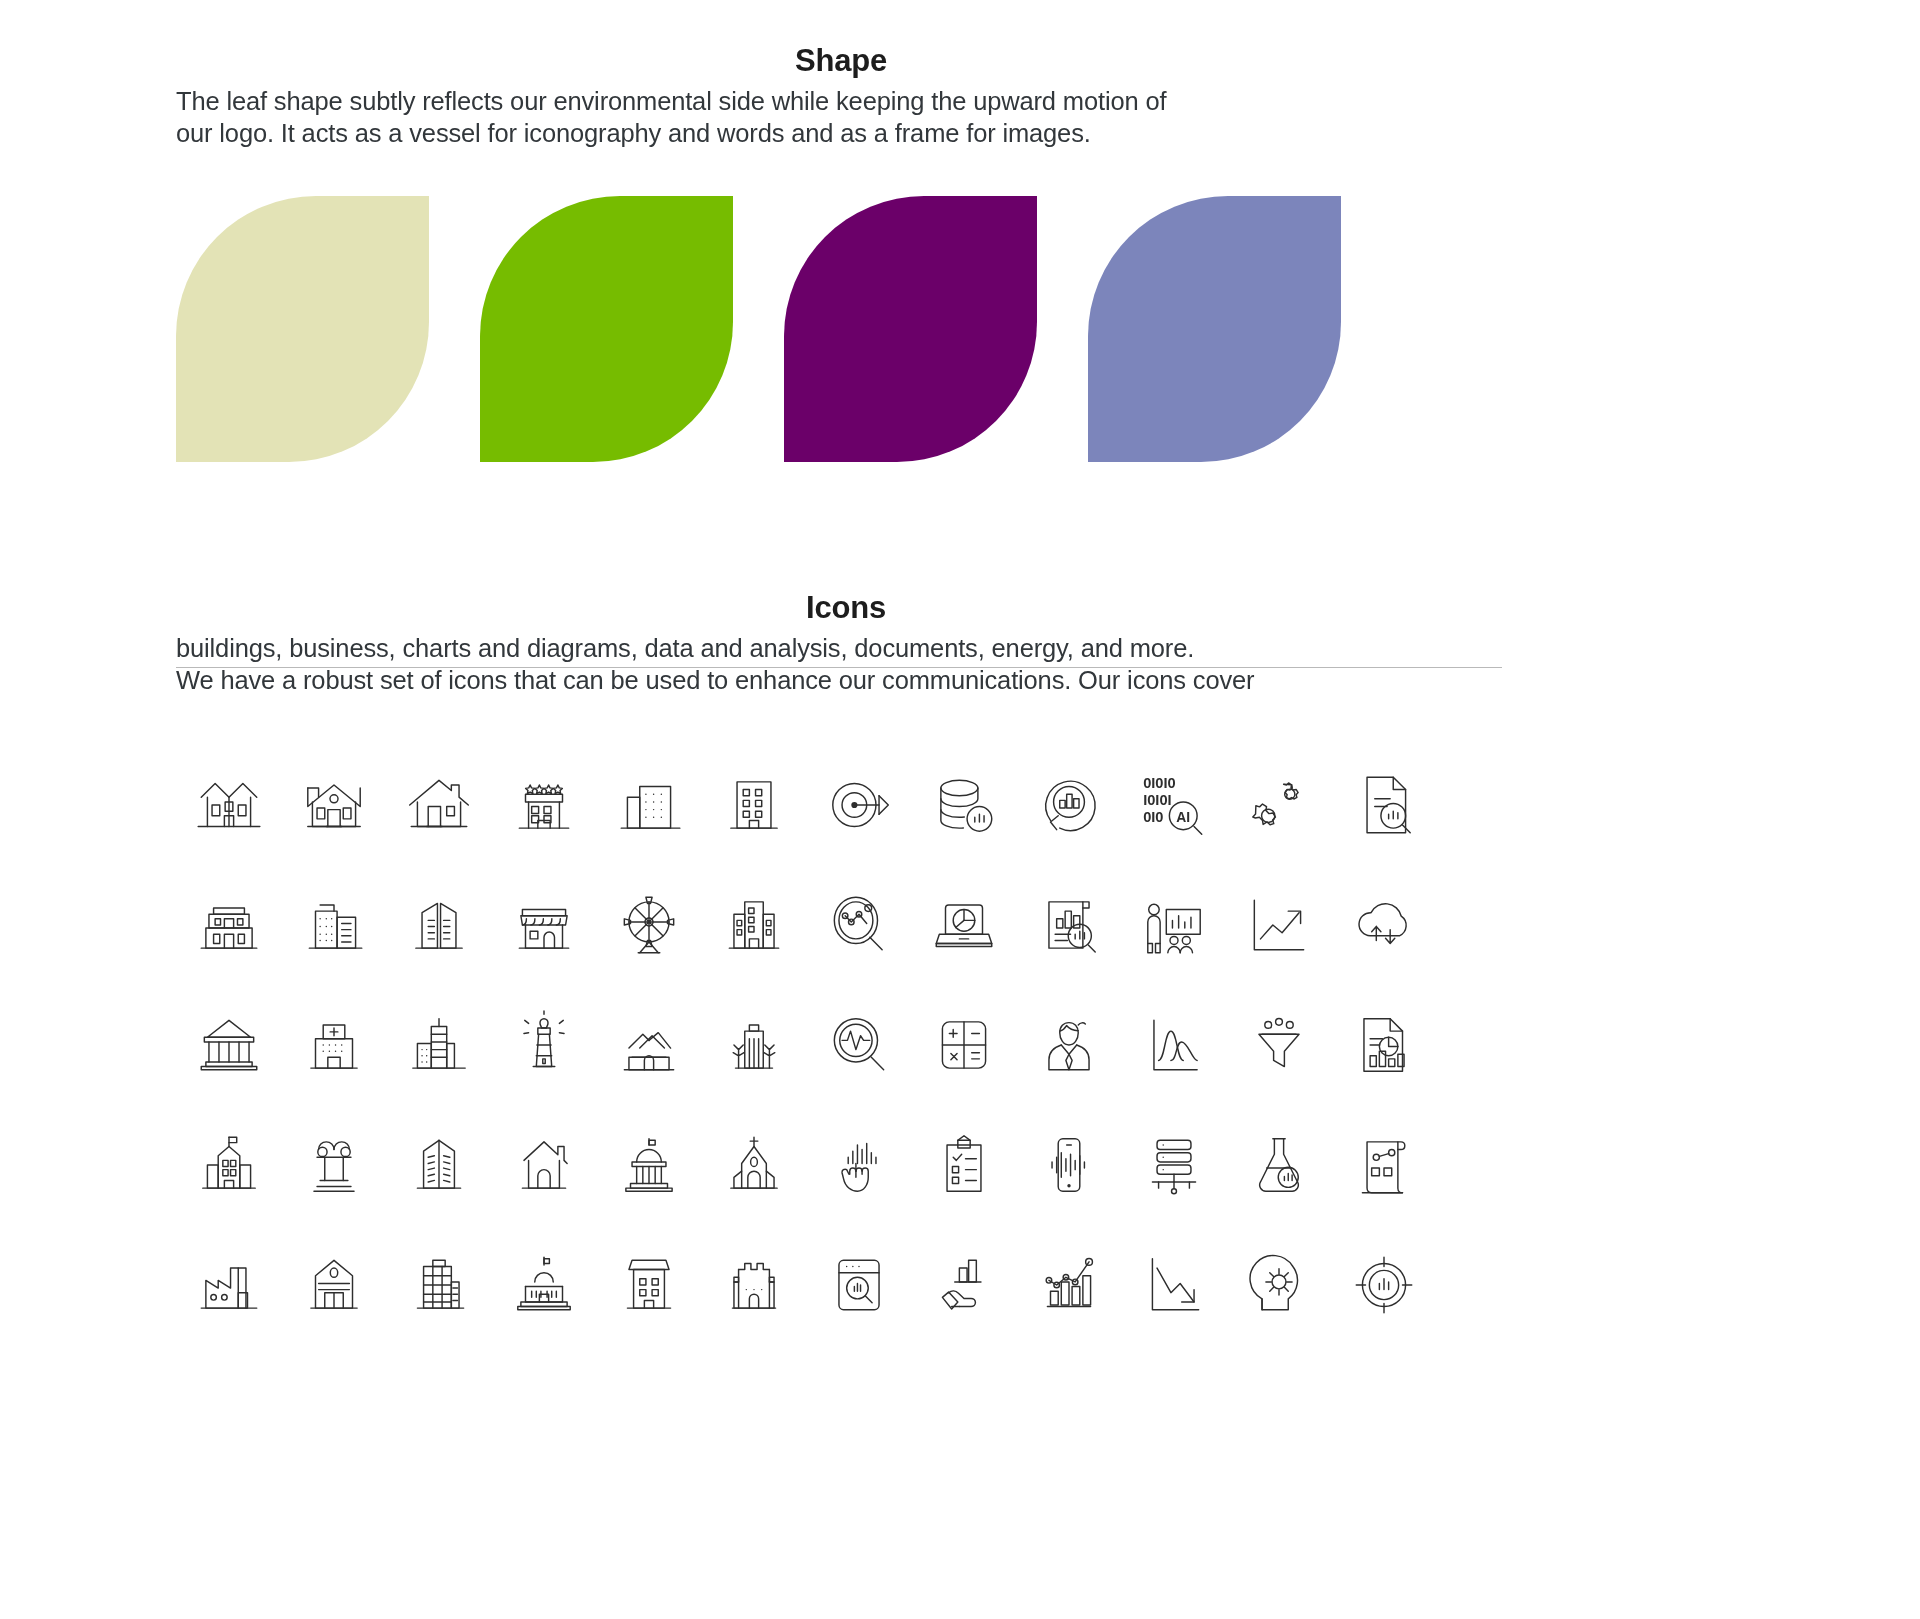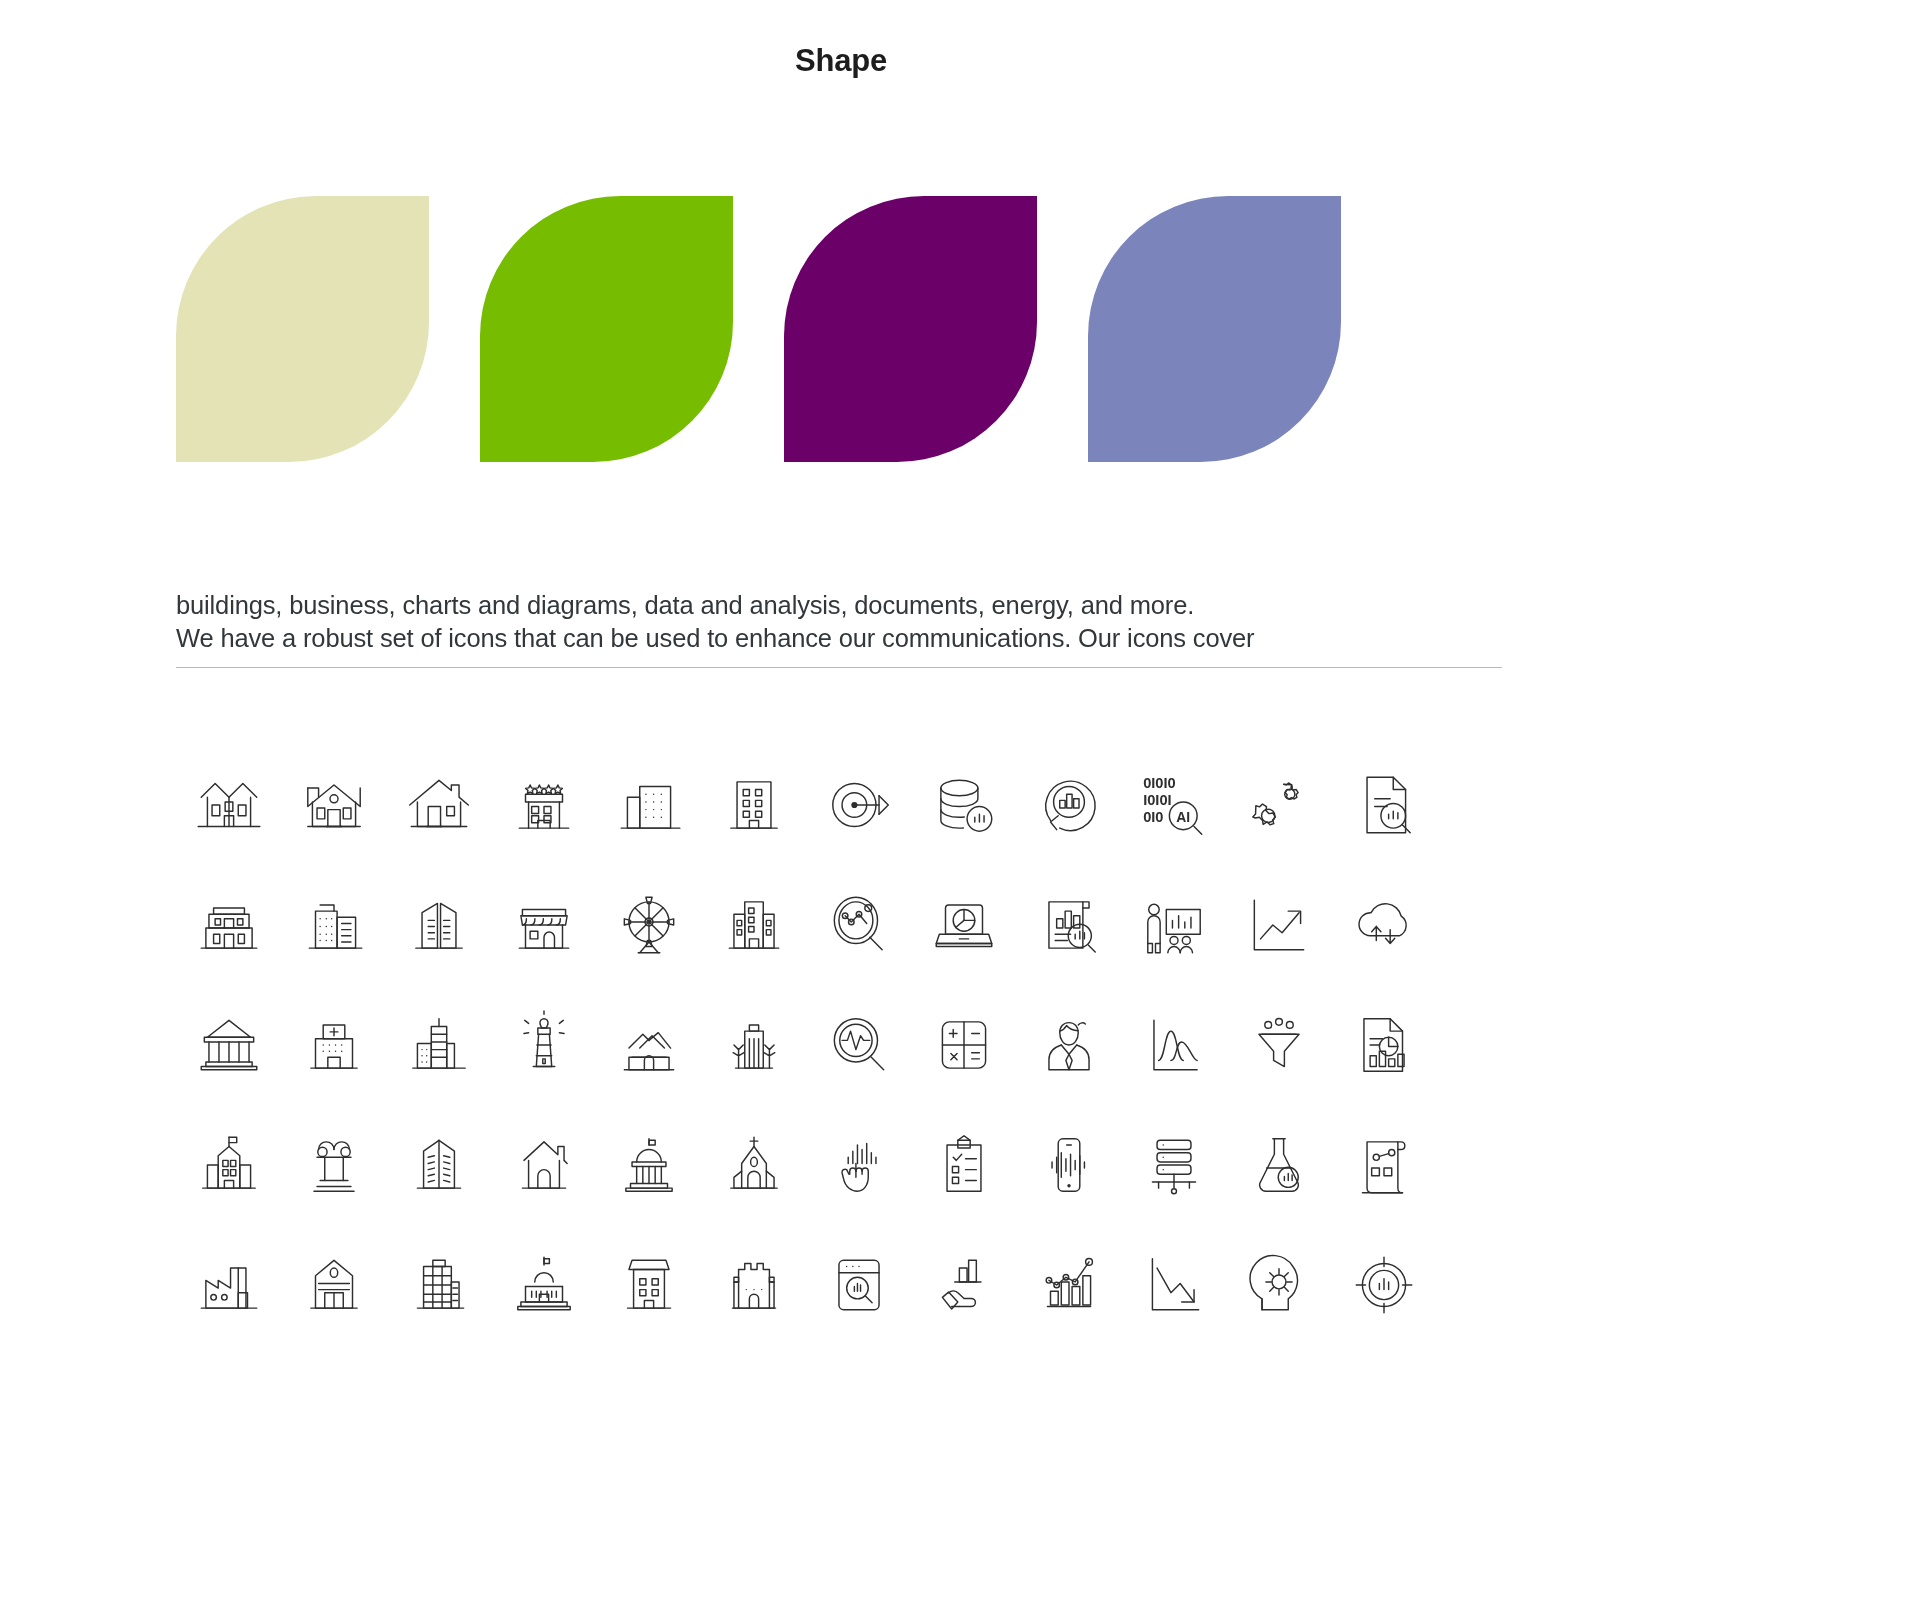--- a/index.html
+++ b/index.html
@@ -117,32 +117,37 @@
     font-weight: bold;
   }
 </style>
 </head>
 <body>
 
 <div class="page">
 
   <div id="shape-section">
     <h2 class="section-title">Shape</h2>
+    <p class="section-body">
+      <span class="ln">The leaf shape subtly reflects our environmental side while keeping the upward motion of</span>
+      <span class="ln">our logo. It acts as a vessel for iconography and words and as a frame for images.</span>
+    </p>
   </div>
 
   <div id="leaf-row">
     <div class="leaf" style="background: rgb(227, 227, 182);"></div>
     <div class="leaf" style="background: rgb(118, 188, 0);"></div>
     <div class="leaf" style="background: rgb(107, 0, 105);"></div>
     <div class="leaf" style="background: rgb(124, 133, 187);"></div>
   </div>
 
   <div id="divider"></div>
 
   <div id="icons-section">
+    <h2 class="section-title">Icons</h2>
     <p class="section-body">
       <span class="ln">buildings, business, charts and diagrams, data and analysis, documents, energy, and more.</span>
       <span class="ln">We have a robust set of icons that can be used to enhance our communications. Our icons cover</span>
     </p>
   </div>
 
   <div id="icon-grid">
       <div class="icon-cell">
         <svg viewBox="0 0 48 48">
           <path d="M6 19 15 10 24 19 33 10 42 19" style="stroke: rgb(46, 46, 46);"></path>

